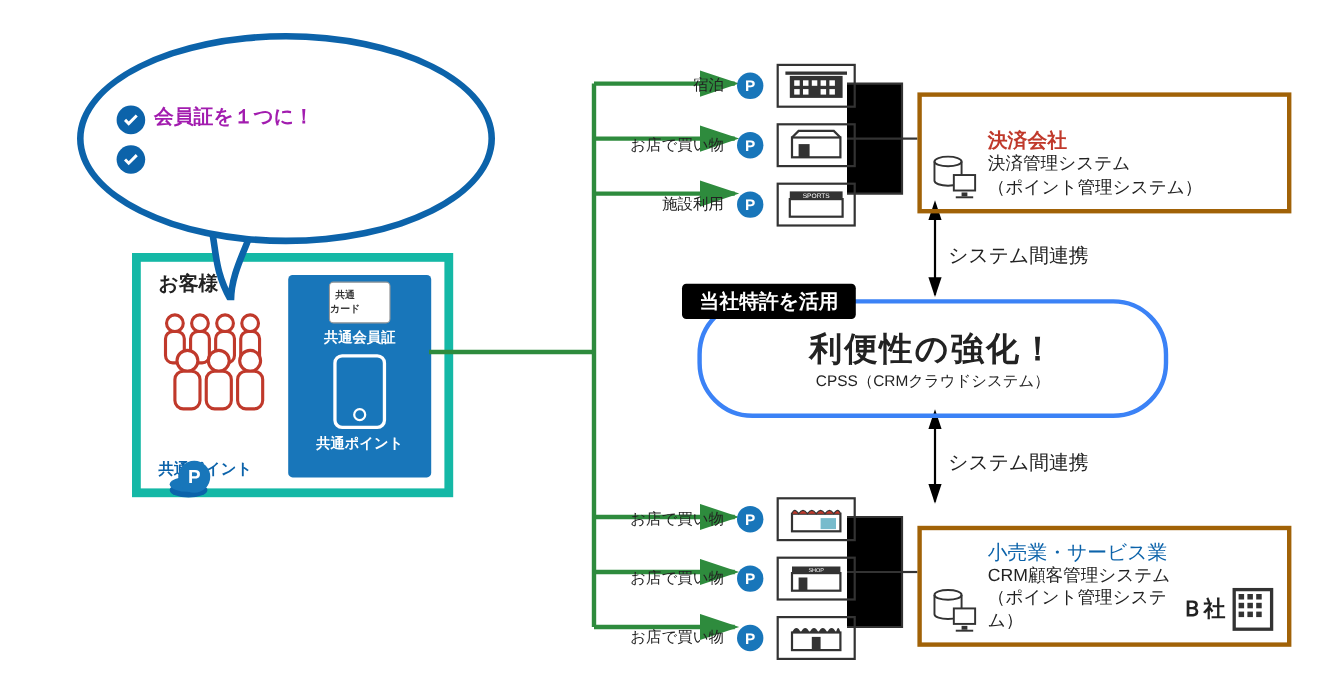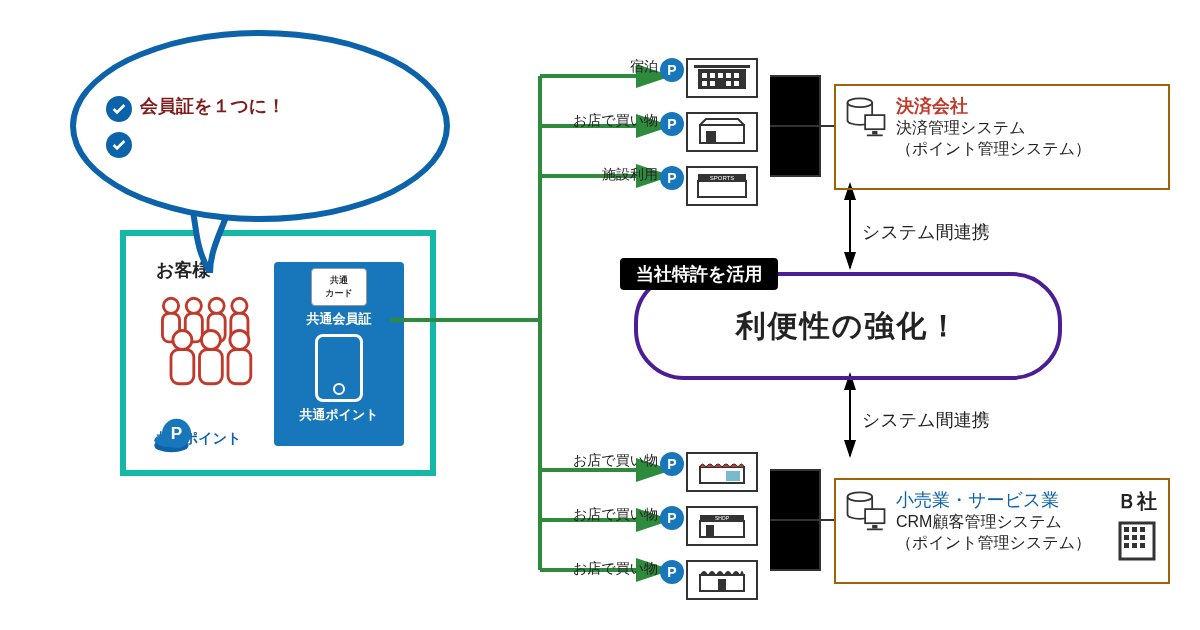--- a/index.html
+++ b/index.html
@@ -1,42 +1,42 @@
 <!DOCTYPE html>
 <html><head>
 <meta charset="utf-8">
 <style>
 html,body{margin:0;padding:0;width:1200px;height:630px;font-family:"Hiragino Kaku Gothic ProN","Meiryo",sans-serif;background:#fff;position:relative;color:#222}
 .abs{position:absolute}
 .bubble{left:70px;top:30px;width:330px;height:180px;background:#fff;border:6px solid #0c63aa;border-radius:50% 50% 50% 50%/50% 50% 50% 50%;display:flex;flex-direction:column;justify-content:center;padding:0 8px 0 30px;z-index:5}
 .bubble-tail{left:180px;top:188px;width:60px;height:85px;z-index:4}
-.bullet{display:flex;align-items:flex-start;gap:8px;margin:4px 0;color:#7f1d1d;font-weight:bold;font-size:18px}
+.bullet{display:flex;align-items:flex-start;gap:8px;margin:4px 0;color:#a21caf;font-weight:bold;font-size:18px}
 .check{width:26px;height:26px;border-radius:50%;background:#0c63aa;display:inline-flex;align-items:center;justify-content:center;flex:0 0 26px;margin-top:2px}
 .check svg{width:16px;height:16px}
-.cust-box{left:120px;top:230px;width:260px;height:190px;border:6px solid #14b8a6;padding:22px;border-style:solid}
+.cust-box{left:120px;top:230px;width:260px;height:190px;border:8px solid #14b8a6;padding:8px;border-style:solid}
 .cust-box:before{content:"";position:absolute;inset:-2px;border:2px dashed #ccc;pointer-events:none;display:none}
 .cust-inner{position:relative;width:100%;height:100%}
 .cust-title{font-weight:bold;font-size:18px;position:absolute;left:8px;top:0}
 .people{position:absolute;left:4px;top:32px;width:114px;height:100px}
 .common-point{position:absolute;left:8px;bottom:0;color:#0c63aa;font-weight:bold;font-size:14px}
 .pcoin{position:absolute;left:40px;bottom:-36px;width:44px;height:36px}
 .card-panel{position:absolute;right:4px;top:4px;width:130px;height:178px;background:#1876ba;border-radius:4px;display:flex;flex-direction:column;align-items:center;color:#fff;font-weight:bold;font-size:13px;padding-top:6px}
-.mini-card{width:54px;height:36px;border-radius:4px;background:#fff;border:1px solid #999;color:#333;font-size:9px;display:flex;flex-direction:column;align-items:center;justify-content:center;margin-bottom:4px}
+.mini-card{width:54px;height:36px;border-radius:4px;background:#fff;border:1px solid #999;color:#333;font-size:9px;display:flex;flex-direction:column;align-items:flex-start;justify-content:center;margin-bottom:4px}
 .phone{width:42px;height:62px;border:3px solid #fff;border-radius:8px;position:relative;margin:6px 0 4px}
 .phone:before{content:"";position:absolute;left:50%;bottom:4px;width:8px;height:8px;border:2px solid #fff;border-radius:50%;transform:translateX(-50%)}
 .svc{width:68px;height:36px;border:2px solid #333;display:flex;align-items:center;justify-content:center;font-size:0}
-.svc-row{display:flex;align-items:flex-start;gap:2px}
+.svc-row{display:flex;align-items:center;gap:12px}
 .svc-label{font-size:14px;text-align:right;width:98px}
 .pcircle{width:24px;height:24px;border-radius:50%;background:#1876ba;color:#fff;font-weight:bold;display:flex;align-items:center;justify-content:center;font-size:14px}
-.company{border:2px solid #a16207;padding:8px;display:flex;align-items:flex-start;gap:8px}
+.company{border:4px solid #a16207;padding:8px;display:flex;align-items:flex-end;gap:8px}
 .company .title-red{color:#c0392b;font-weight:bold;font-size:18px}
 .company .title-blue{color:#0c63aa;font-weight:normal;font-size:18px}
 .company .sub{font-size:16px;line-height:1.3}
 .company .tag{font-weight:bold;font-size:20px}
-.cap{left:634px;width:420px;height:100px;border:4px solid #4c1d95;border-radius:50px;display:flex;flex-direction:column;align-items:center;justify-content:center}
+.cap{left:634px;width:420px;height:100px;border:4px solid #3b82f6;border-radius:50px;display:flex;flex-direction:column;align-items:center;justify-content:center}
 .cap-title{font-size:30px;font-weight:bold;letter-spacing:2px}
 .cap-sub{font-size:14px}
 .badge{position:absolute;left:620px;top:258px;background:#000;color:#fff;font-weight:bold;padding:4px 16px;border-radius:4px;font-size:18px;z-index:3}
 .link-label{font-size:18px}
 .building{width:46px;height:46px}
 .dbicon{width:44px;height:44px}
 </style>
 </head>
 <body>
 
@@ -258,21 +258,21 @@
       <path d="M4 10 V30 A14 5 0 0 0 32 30 V10" fill="none" stroke="#333" stroke-width="2"></path>
       <rect x="24" y="24" width="22" height="16" fill="#fff" stroke="#333" stroke-width="2"></rect>
       <rect x="32" y="42" width="6" height="4" fill="#333"></rect>
       <rect x="26" y="46" width="18" height="2" fill="#333"></rect>
     </svg>
   <div style="flex:1">
     <div class="title-blue">小売業・サービス業</div>
     <div class="sub">CRM顧客管理システム</div>
     <div class="sub">（ポイント管理システム）</div>
   </div>
-  <div style="display:flex;flex-direction:column;align-items:center;gap:2px">
+  <div style="display:flex;flex-direction:row;align-items:center;gap:2px">
     <div class="tag">Ｂ社</div>
     <svg class="building" viewBox="0 0 46 46">
         <rect x="6" y="6" width="34" height="36" fill="none" stroke="#333" stroke-width="3"></rect>
         <g fill="#333">
           <rect x="10" y="10" width="5" height="5"></rect>
           <rect x="18" y="10" width="5" height="5"></rect>
           <rect x="26" y="10" width="5" height="5"></rect>
           <rect x="10" y="18" width="5" height="5"></rect>
           <rect x="18" y="18" width="5" height="5"></rect>
           <rect x="26" y="18" width="5" height="5"></rect>
@@ -280,16 +280,17 @@
           <rect x="18" y="26" width="5" height="5"></rect>
           <rect x="26" y="26" width="5" height="5"></rect>
         </g>
       </svg>
   </div>
 </div>
 
 <div class="abs badge">当社特許を活用</div>
 <div class="abs cap" style="top:272px">
   <div class="cap-title">利便性の強化！</div>
+  <div class="cap-sub">CPSS（CRMクラウドシステム）</div>
 </div>
 
 <div class="abs link-label" style="left:862px;top:220px">システム間連携</div>
 <div class="abs link-label" style="left:862px;top:408px">システム間連携</div>
 
 </body></html>

